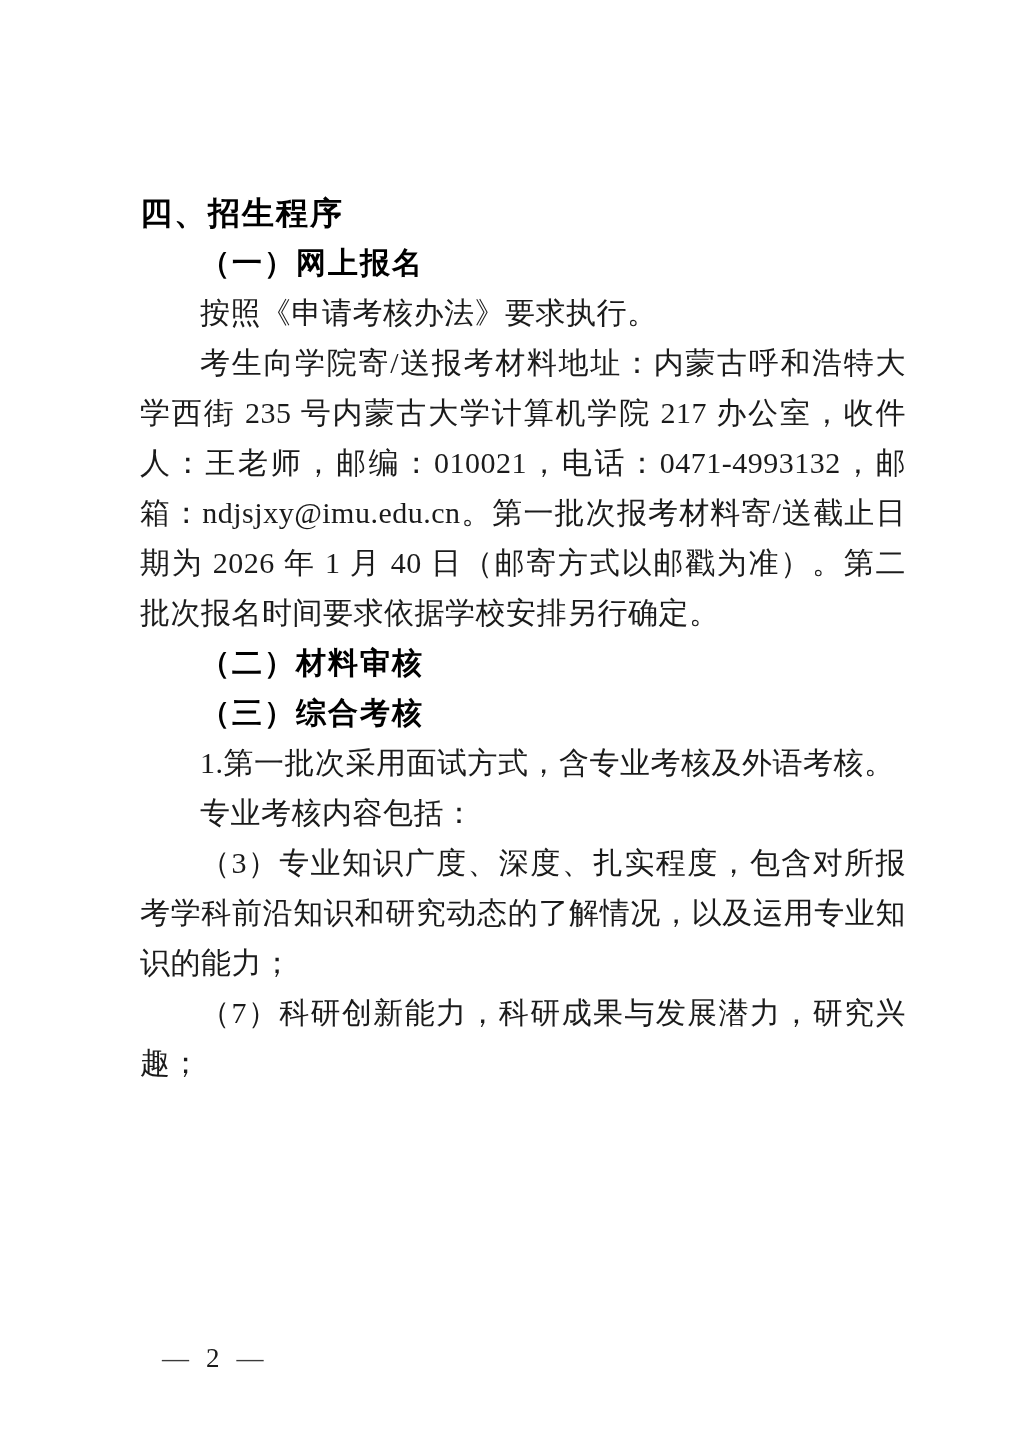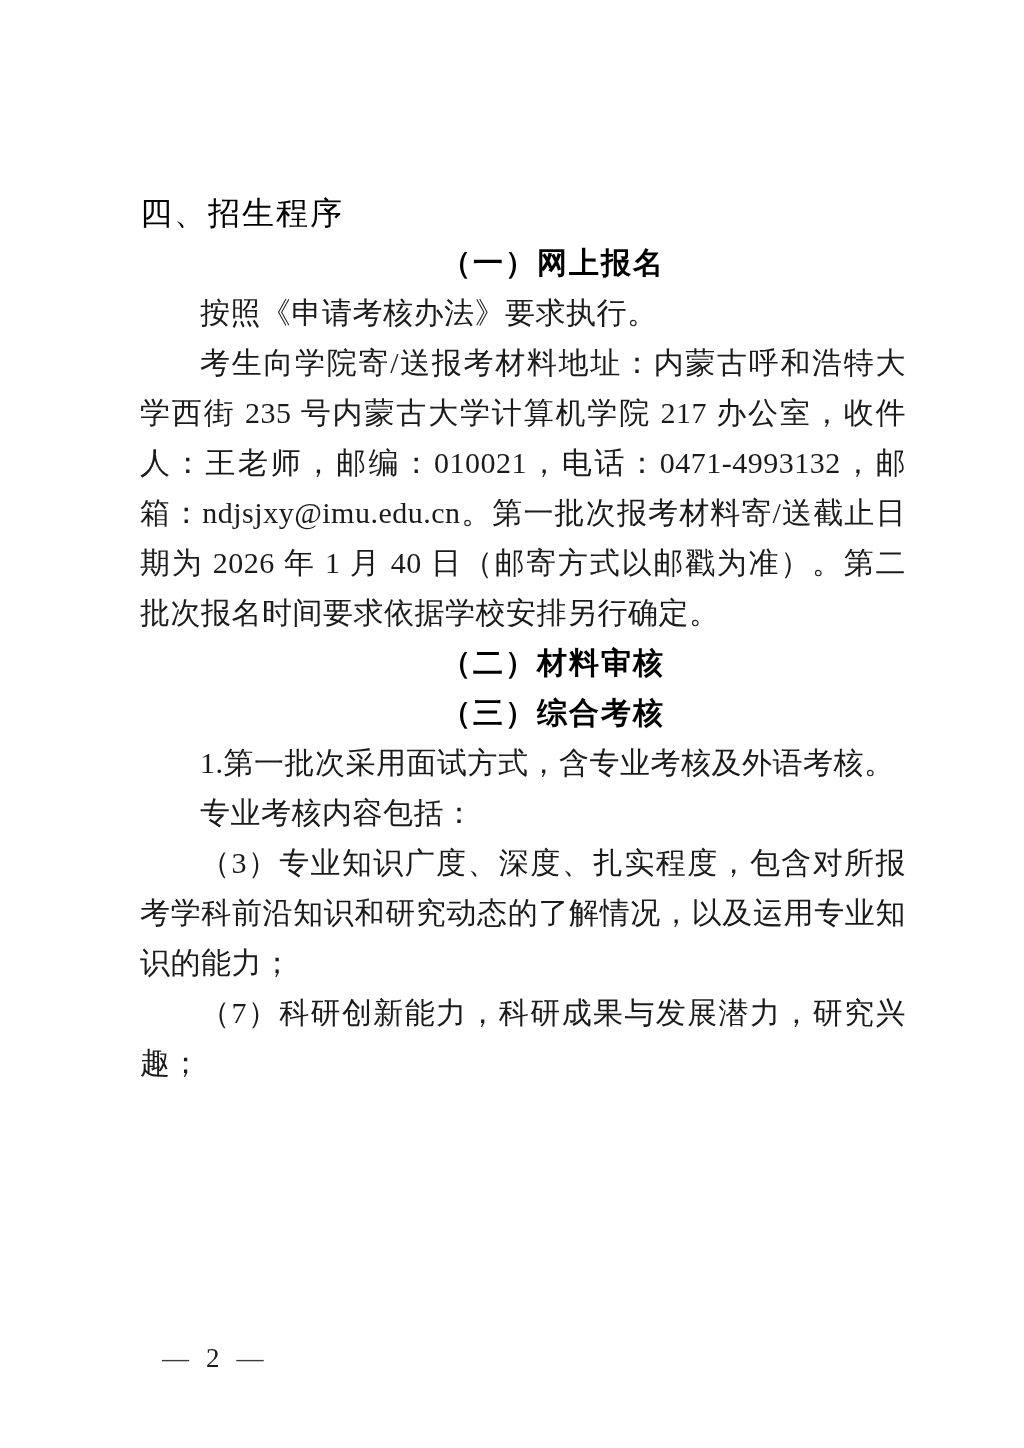--- a/index.html
+++ b/index.html
@@ -33,35 +33,34 @@
     text-align: justify;
     text-justify: inter-ideograph;
     text-indent: 2em;
     letter-spacing: 0.5px;
     word-break: break-word;
   }
   h2.h1 {
     margin: 5px 0 0 0;
     font-size: 32px;
     line-height: 50px;
-    font-weight: 400;
+    font-weight: 700;
     color: #000000;
     font-family: "Liberation Sans", "DejaVu Sans", sans-serif;
     letter-spacing: 2px;
     text-indent: 0;
   }
   h3.h2 {
     margin: 0;
     font-size: 30px;
     line-height: 50px;
     font-weight: 700;
     color: #000000;
     text-indent: 2em;
     letter-spacing: 2px;
-    text-align: center;
   }
   .footer {
     position: absolute;
     left: 162px;
     top: 1341px;
     display: flex;
     align-items: center;
     gap: 17px;
     font-size: 27px;
     line-height: 34px;

